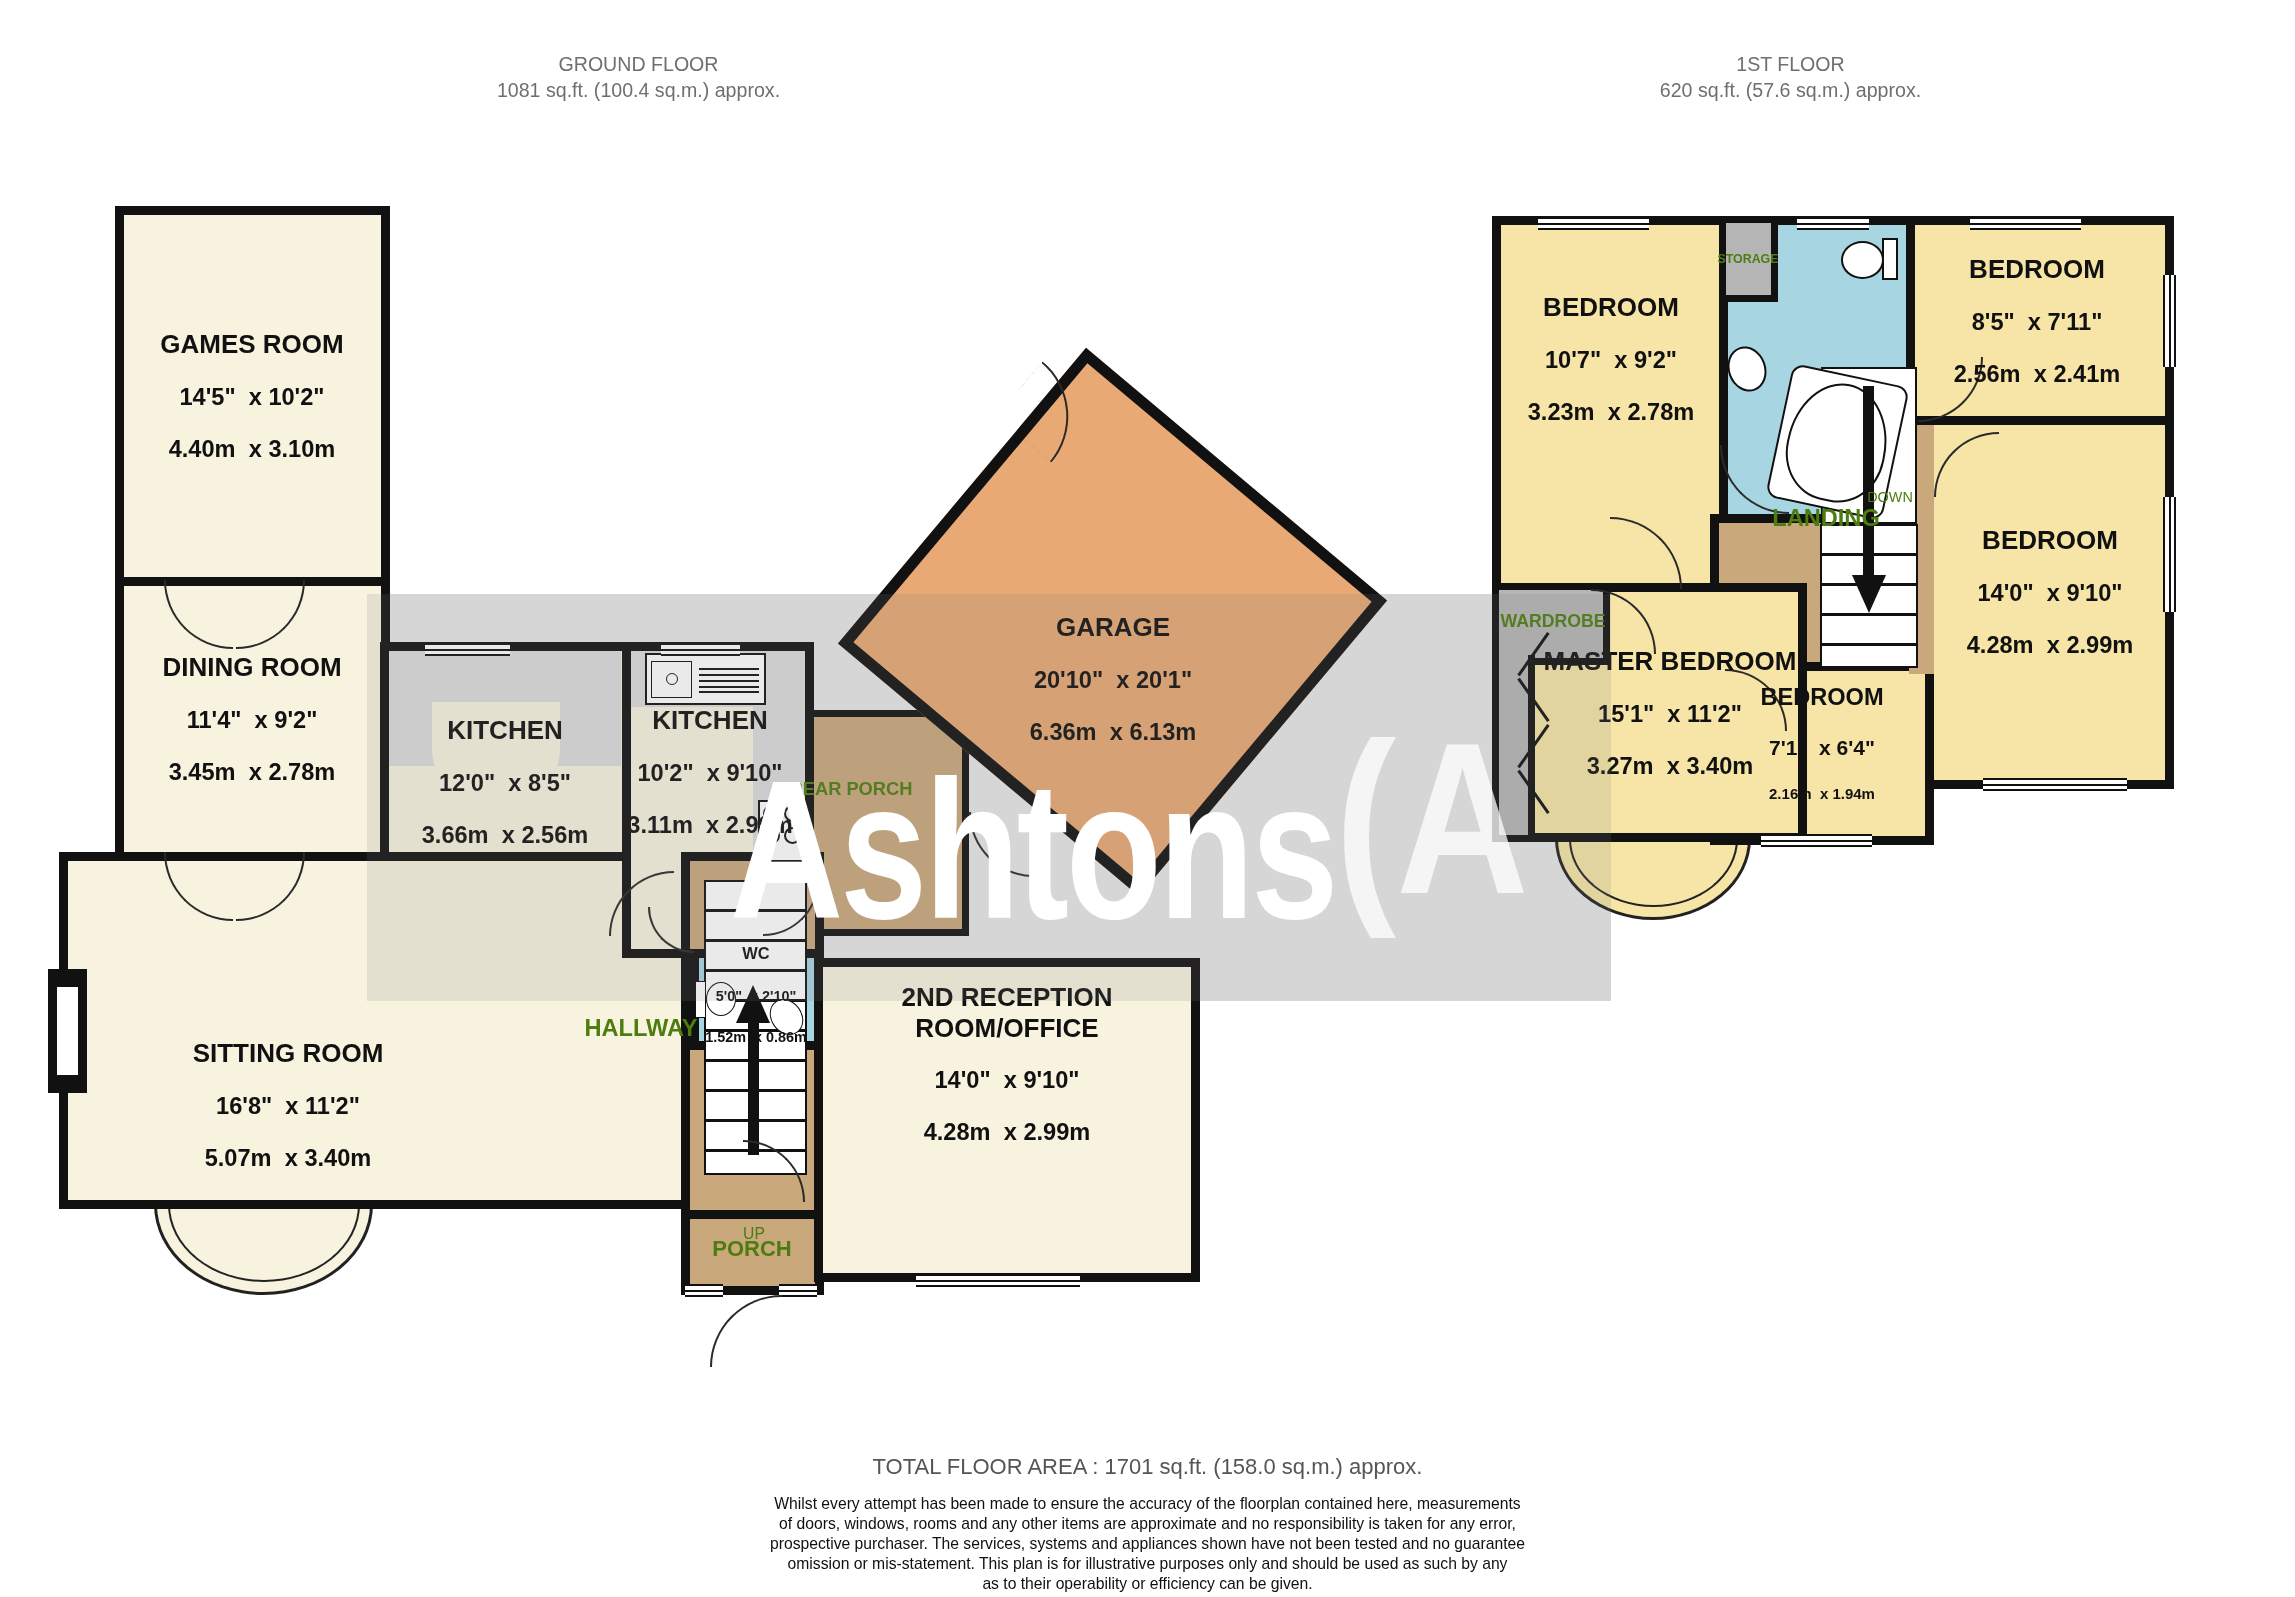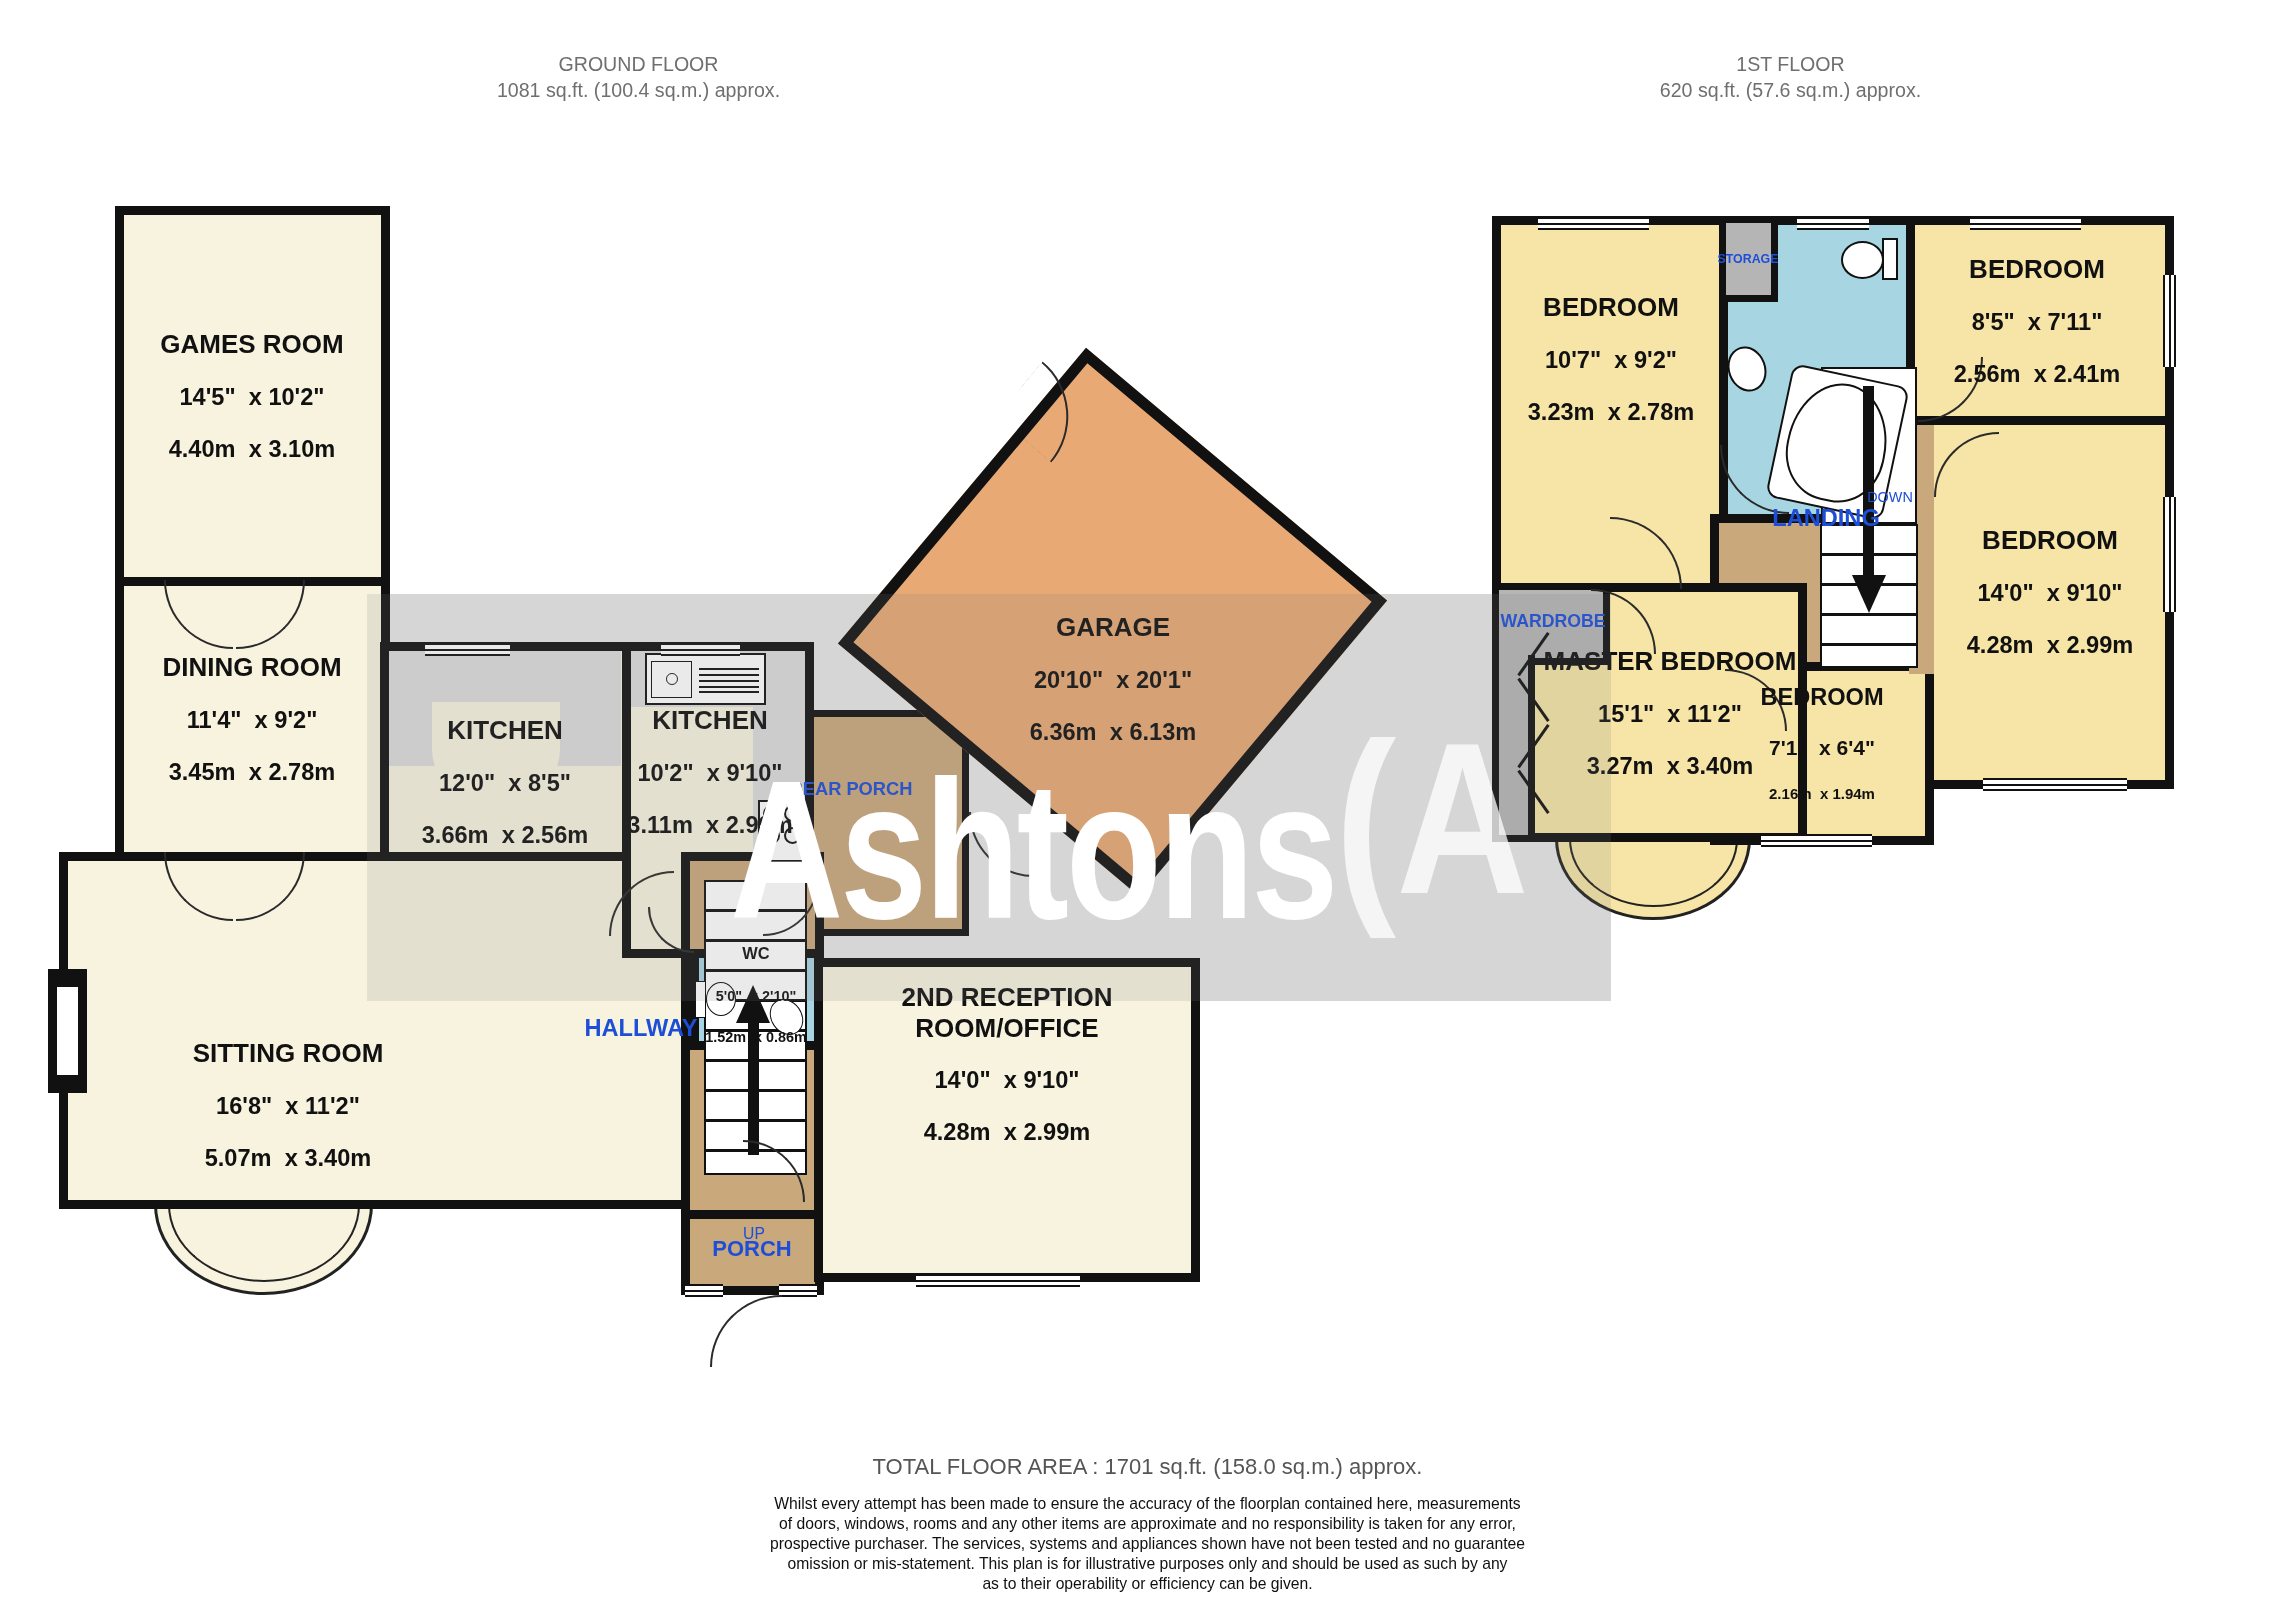--- a/index.html
+++ b/index.html
@@ -14,21 +14,21 @@
   .fill-gray{background:#B5B5B5;}
   .fill-orange{background:#E9A975;}
   .fill-counter{background:#DCDCDC;}
   
   .rlabel{position:absolute;z-index:20;transform:translate(-50%,-50%);text-align:center;
           color:#111;font-weight:bold;line-height:1.16;white-space:pre-wrap;}
   .rlabel .nm{display:block;font-size:26px;}
   .rlabel .dim{display:block;font-size:23.6px;}
   .rlabel.sm .nm{font-size:16.4px;}
   .rlabel.sm .dim{font-size:14.4px;}
-  .tag{position:absolute;z-index:20;transform:translate(-50%,-50%);color:#1d4ed8;font-weight:bold;white-space:nowrap;}
+  .tag{position:absolute;z-index:20;transform:translate(-50%,-50%);color:#4d7c0f;font-weight:bold;white-space:nowrap;}
   
   .floor-head{position:absolute;width:589px;text-align:center;color:#6f6f6f;font-size:19.6px;line-height:26px;z-index:30;}
   .footer{position:absolute;left:0;width:2295px;text-align:center;z-index:30;}
   .footer .total{font-size:22px;color:#555;margin-bottom:14.4px;}
   .footer .disc{font-size:15.7px;color:#101010;line-height:20px;}
   
   .wm-band{position:absolute;left:367px;top:594px;width:1244px;height:407px;background:#E7E7E7;z-index:1;}
   .wm-tint{position:absolute;left:367px;top:594px;width:1244px;height:407px;background:rgba(125,125,125,0.16);z-index:40;pointer-events:none;}
   .wm-text{position:absolute;left:730px;top:738px;font-size:196px;font-weight:bold;color:#ffffff;z-index:41;
            transform:scaleX(0.80);transform-origin:left top;letter-spacing:-3.9px;}

